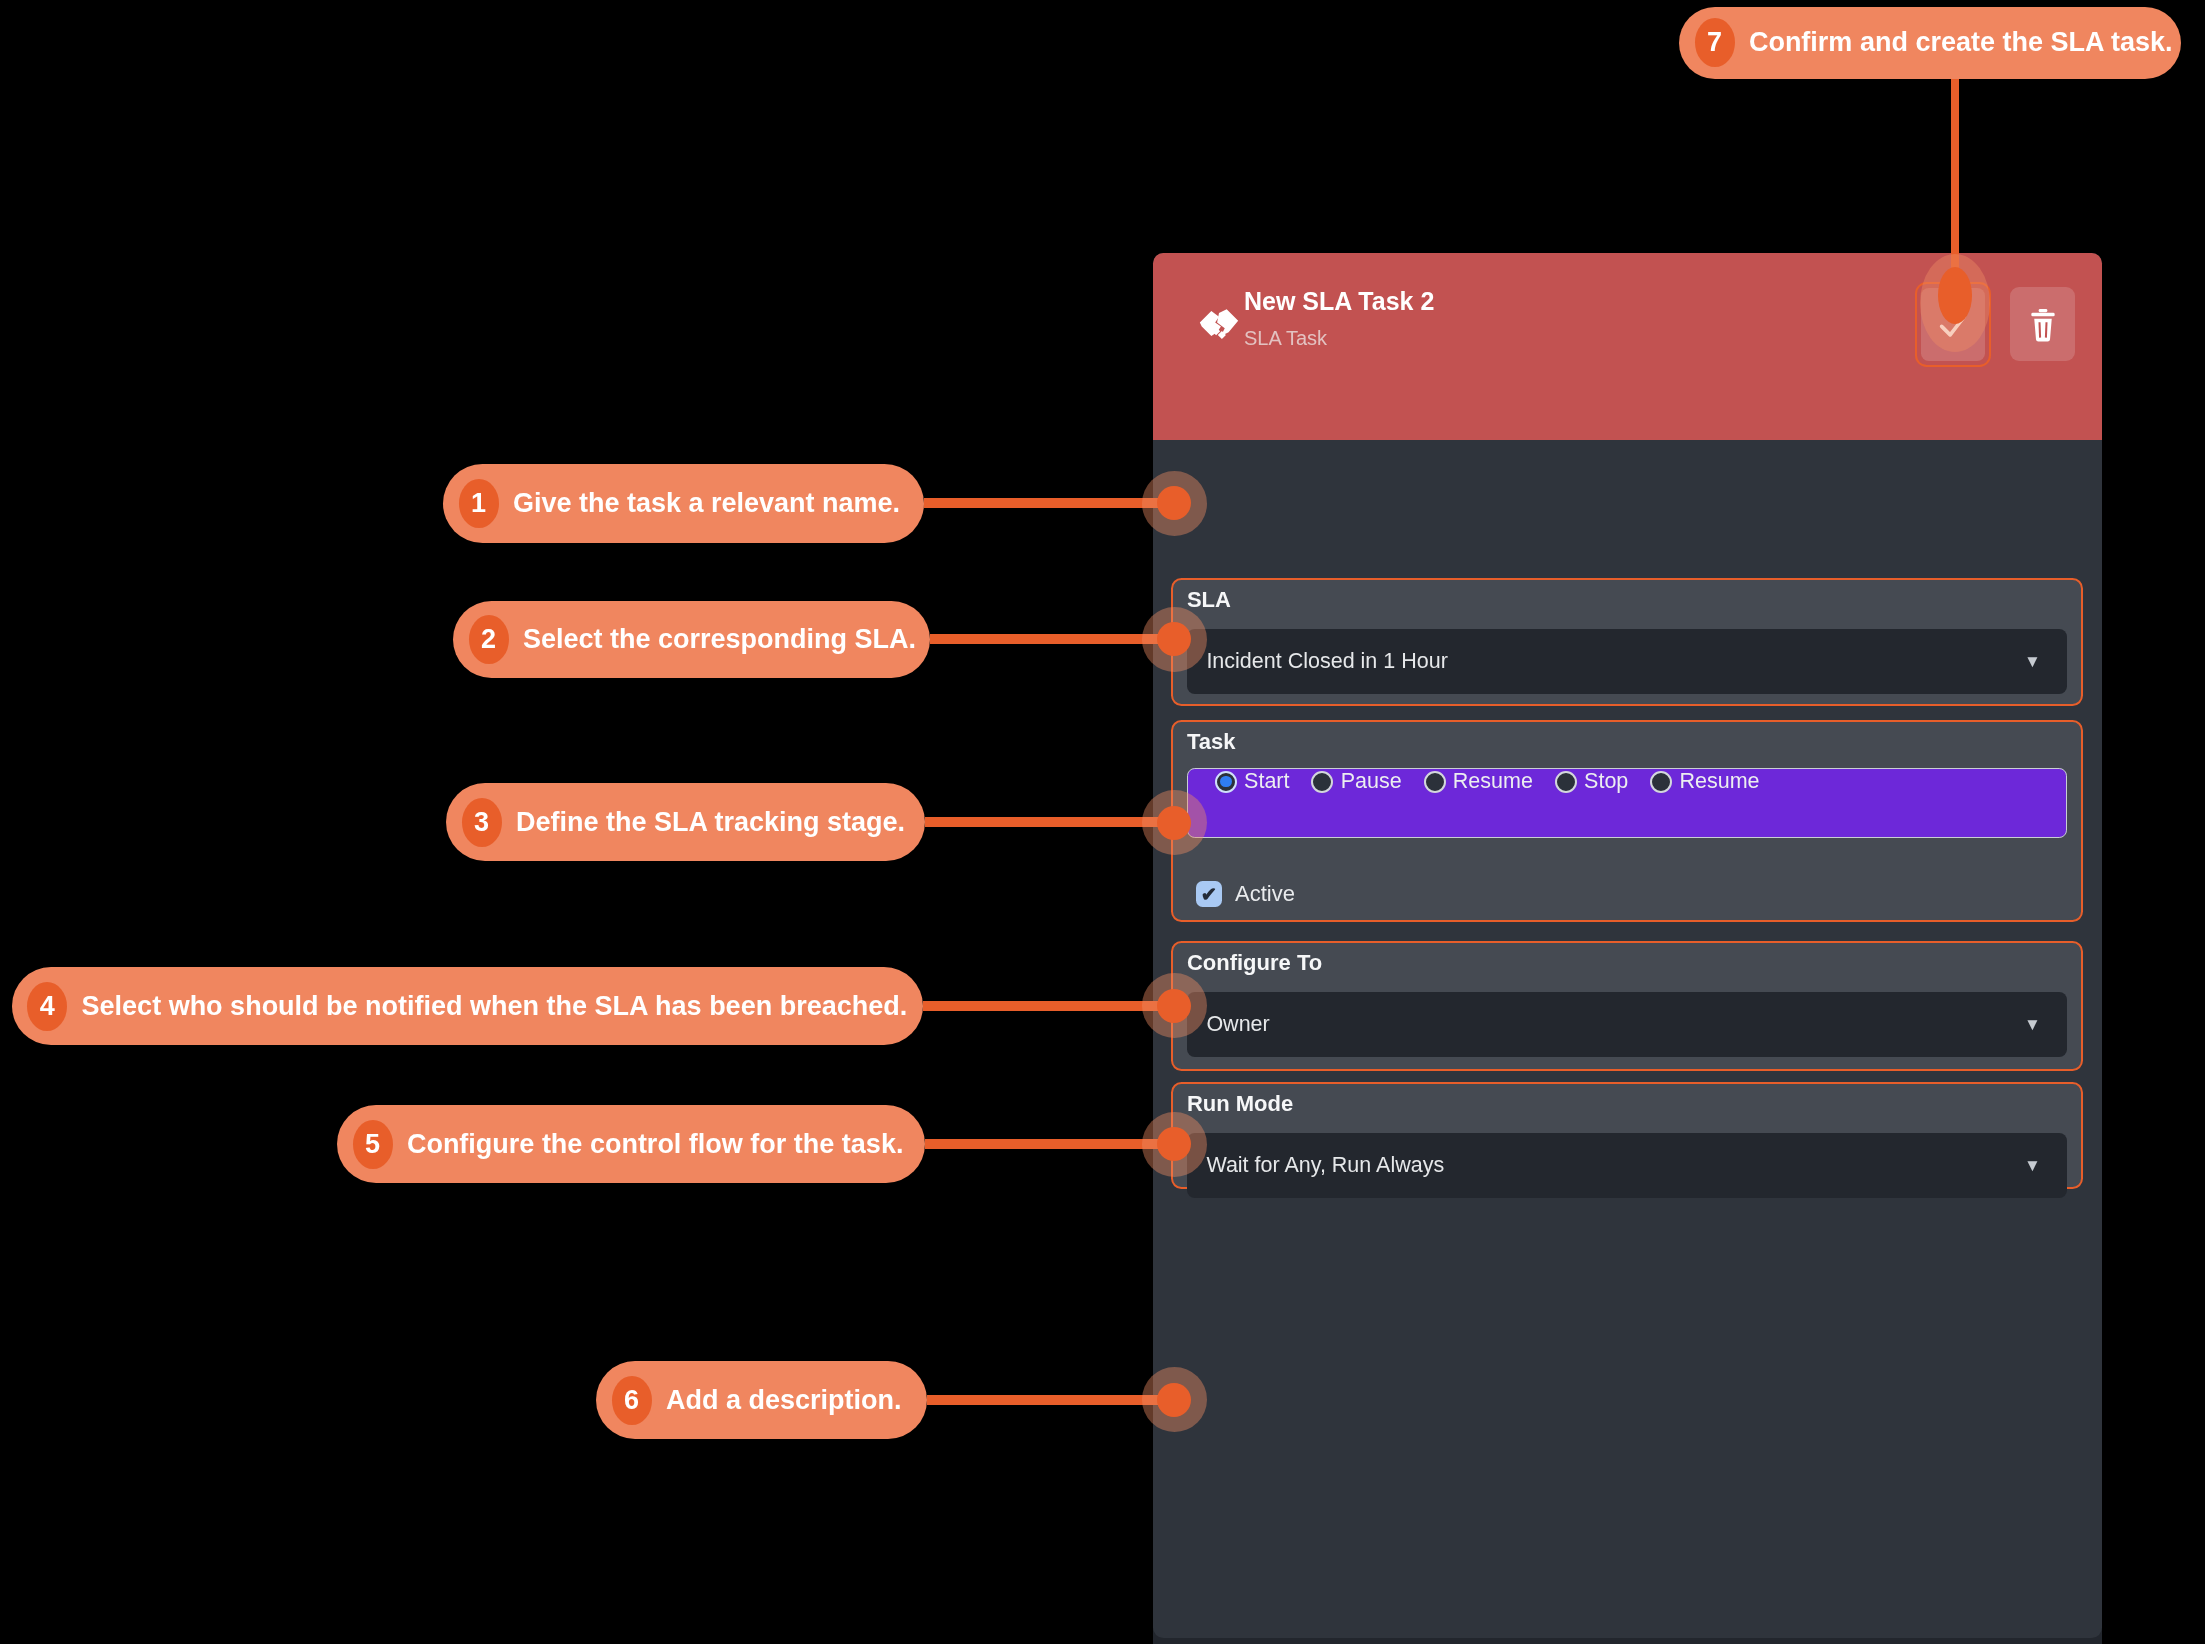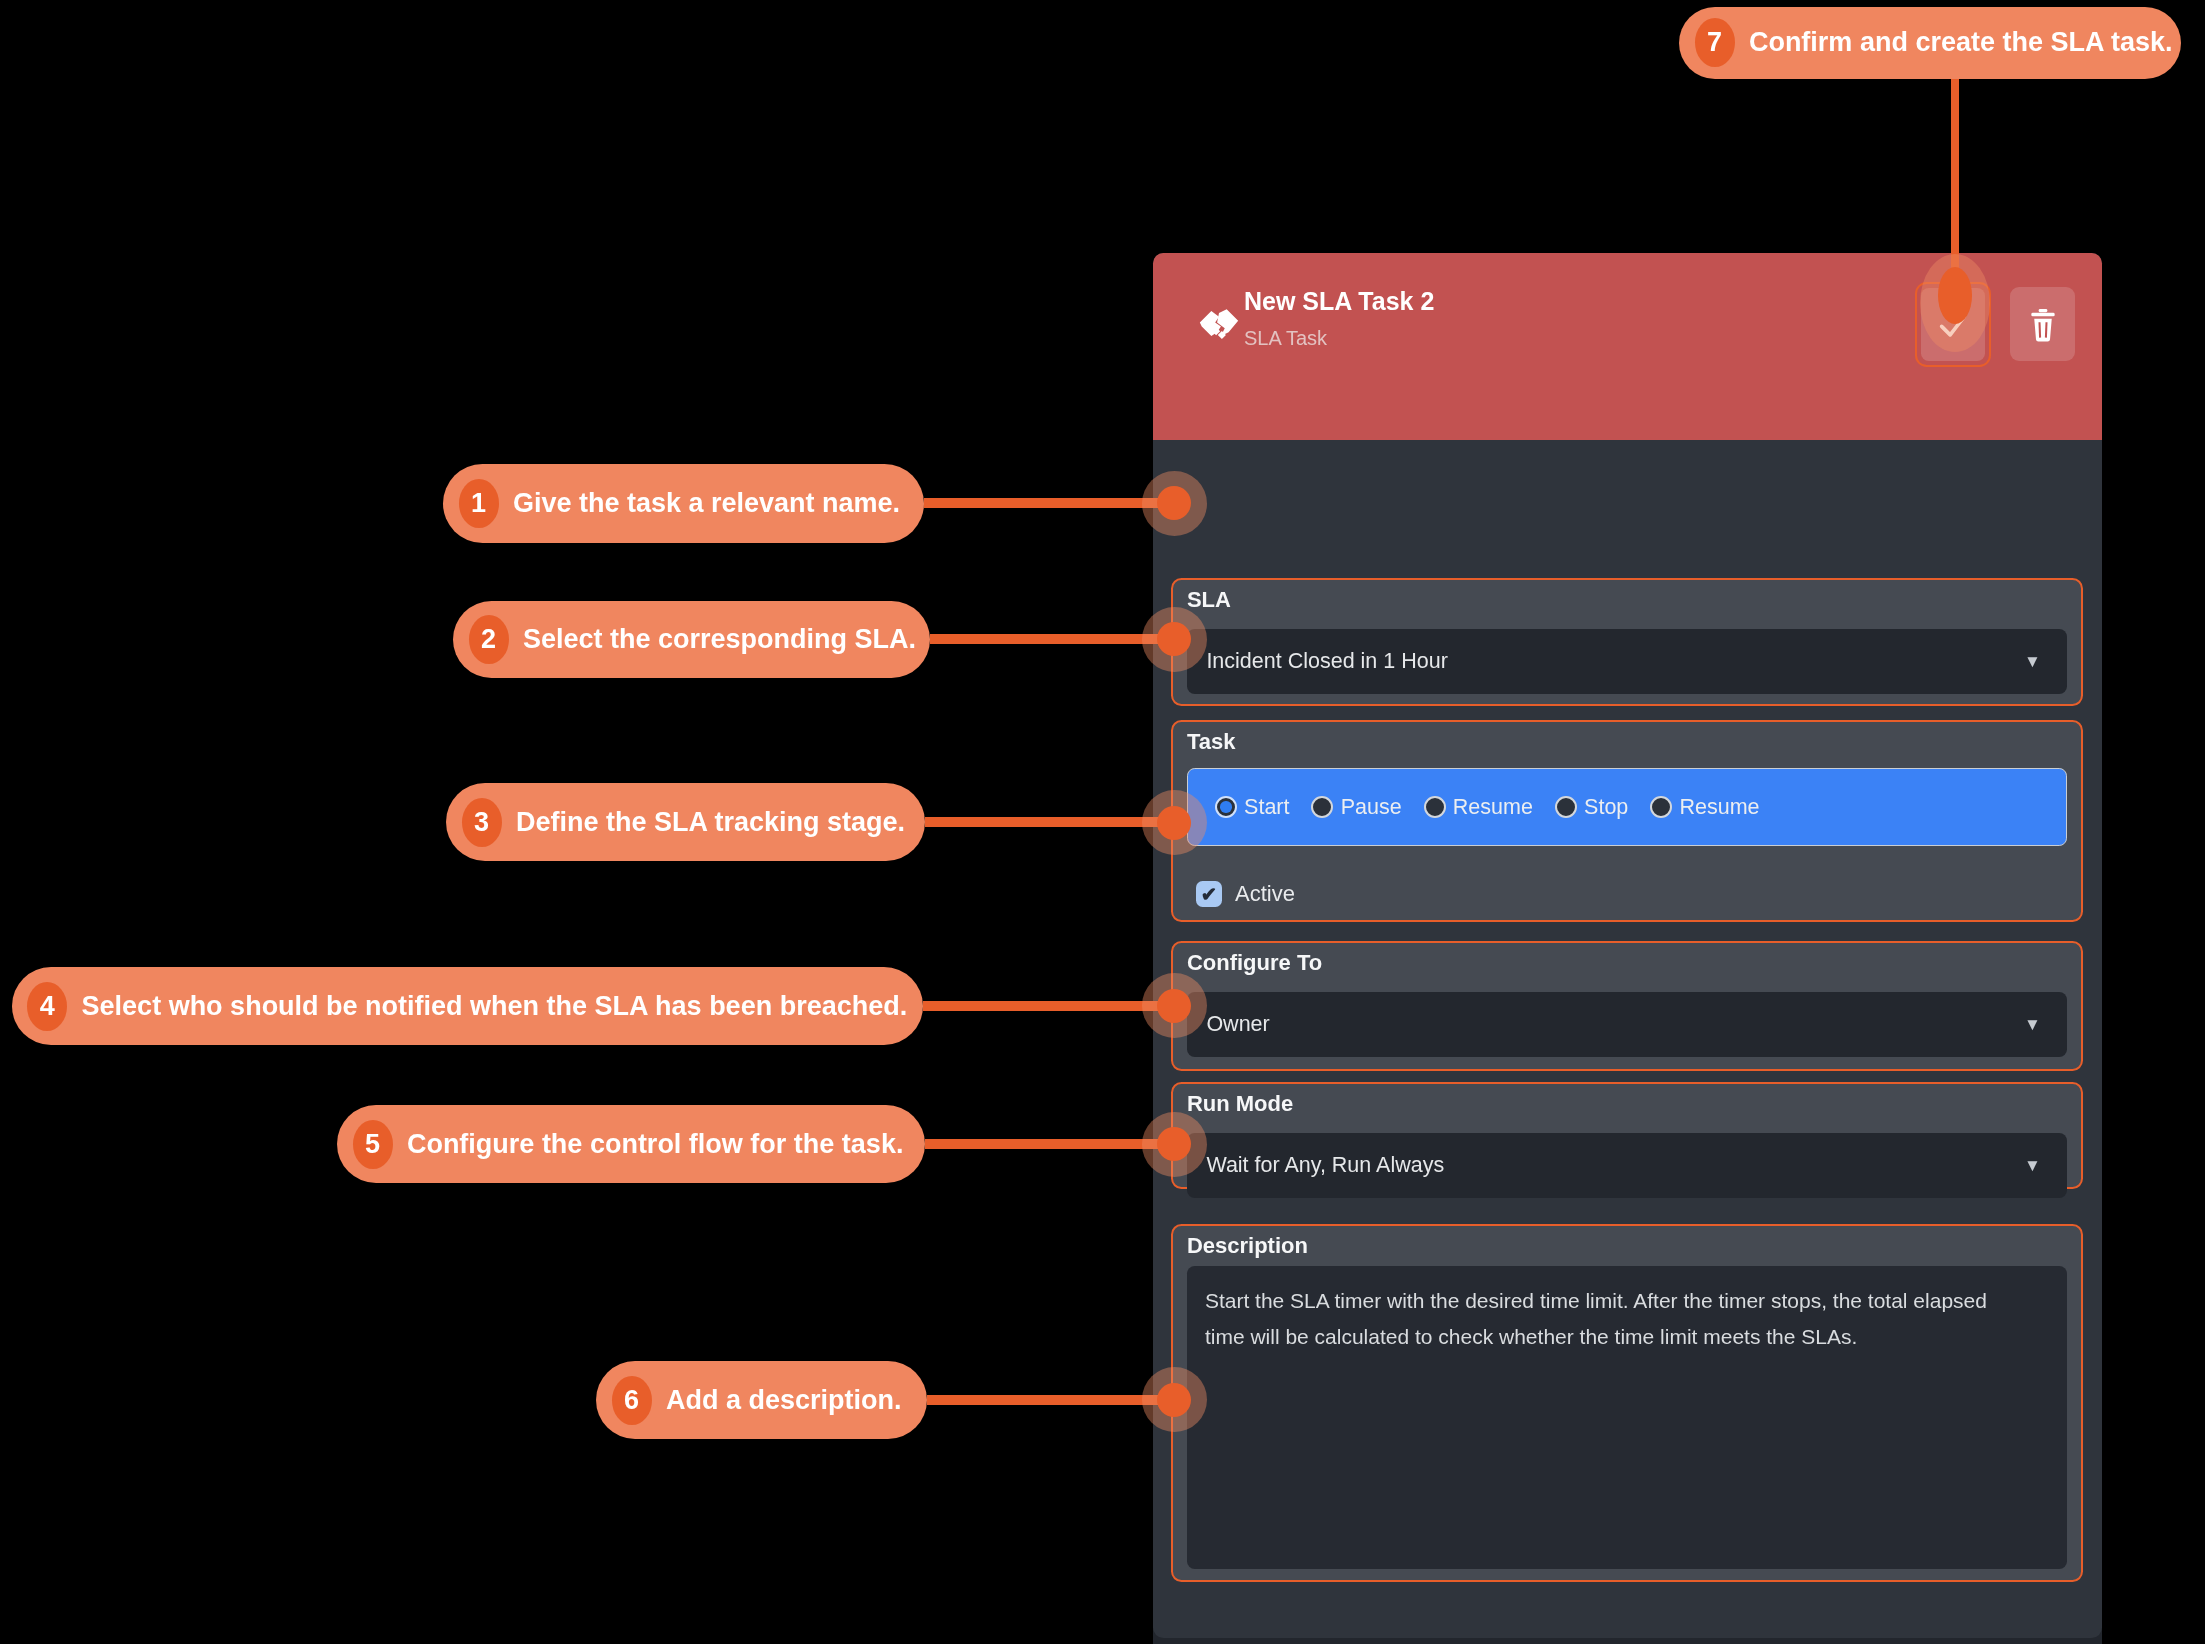--- a/index.html
+++ b/index.html
@@ -22,21 +22,21 @@
   .g-task-name{top:187px;height:128px;}
   .g-sla{top:325px;height:128px;}
   .g-task{top:467px;height:202px;}
   .g-notified{top:688px;height:130px;}
   .g-runmode{top:829px;height:107px;}
   .g-desc{top:971px;height:358px;}
   .g-label{position:absolute;left:14.3px;top:6.5px;font-size:22px;font-weight:700;color:#f6f7f8;white-space:nowrap;}
   .input{position:absolute;left:14.3px;top:49px;width:880px;height:65px;background:#23272e;border-radius:7.8px;display:flex;align-items:center;padding:0 19.5px;font-size:21.5px;color:#e6e8ea;}
   .caret{position:absolute;right:26px;top:50%;transform:translateY(-50%);font-size:17px;color:#c6cbd1;}
 
-  .radio-box{position:absolute;left:14.3px;top:46px;width:880px;height:78px;border:1.3px solid #c9ced4;border-radius:7.8px;background:#3b82f6;display:flex;align-items:center;padding-left:27px;gap:22px;}
+  .radio-box{position:absolute;left:14.3px;top:46px;width:880px;height:70px;border:1.3px solid #c9ced4;border-radius:7.8px;background:#6d28d9;display:flex;align-items:flex-start;padding-left:27px;gap:22px;}
   .radio{display:flex;align-items:center;gap:7.2px;font-size:21.5px;color:#eceef0;}
   .rb{width:22px;height:22px;border-radius:50%;border:2px solid #d3d7dc;background:#2b313a;position:relative;flex:none;}
   .rb.sel{border-color:#cfe0fb;}
   .rb.sel::after{content:"";position:absolute;inset:3.3px;border-radius:50%;background:#2f7df2;}
   .active-row{position:absolute;left:23.4px;top:159px;display:flex;align-items:center;gap:13px;}
   .cb{width:26px;height:26px;border-radius:6.5px;background:#a9c9f3;color:#232b38;display:flex;align-items:center;justify-content:center;font-size:19.5px;font-weight:700;flex:none;}
   .active-label{font-size:22px;color:#e9ebed;}
 
   .textarea{position:absolute;left:14.3px;top:40px;width:880px;height:303px;background:#262a32;border-radius:7.8px;padding:17px 18px;font-size:21px;line-height:36px;color:#d9dcdf;}
   .textarea .inner{max-width:787px;}
@@ -152,26 +152,20 @@
     </div>
 
     <div class="group g-runmode">
       <div class="g-label">Run Mode</div>
       <div class="input">
         <span>Wait for Any, Run Always</span>
         <span class="caret">▼</span>
       </div>
     </div>
 
-    <div class="group g-desc">
-      <div class="g-label">Description</div>
-      <div class="textarea">
-        <div class="inner">Start the SLA timer with the desired time limit. After the timer stops, the total elapsed time will be calculated to check whether the time limit meets the SLAs.</div>
-      </div>
-    </div>
 
   </div>
 
   <div class="conn" style="left:924px;top:498px;width:250px;"></div>
   <div class="halo h-round" style="left:1142px;top:471px;"></div>
   <div class="dot" style="left:1157px;top:486px;"></div>
   <div class="pill p1">
     <span class="num">1</span>
     <span class="txt">Give the task a relevant name.</span>
   </div>

